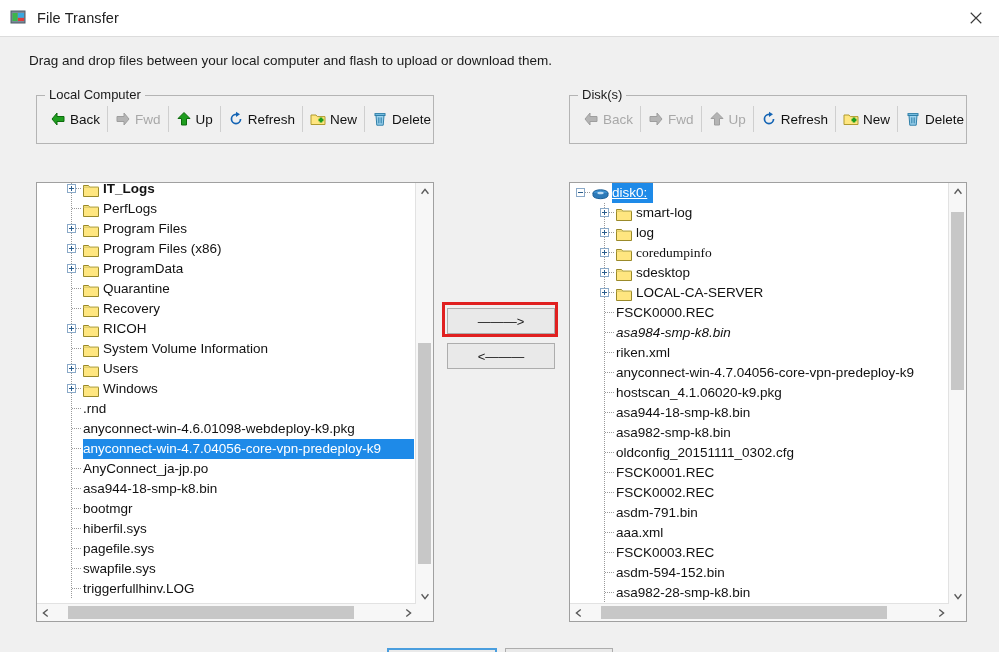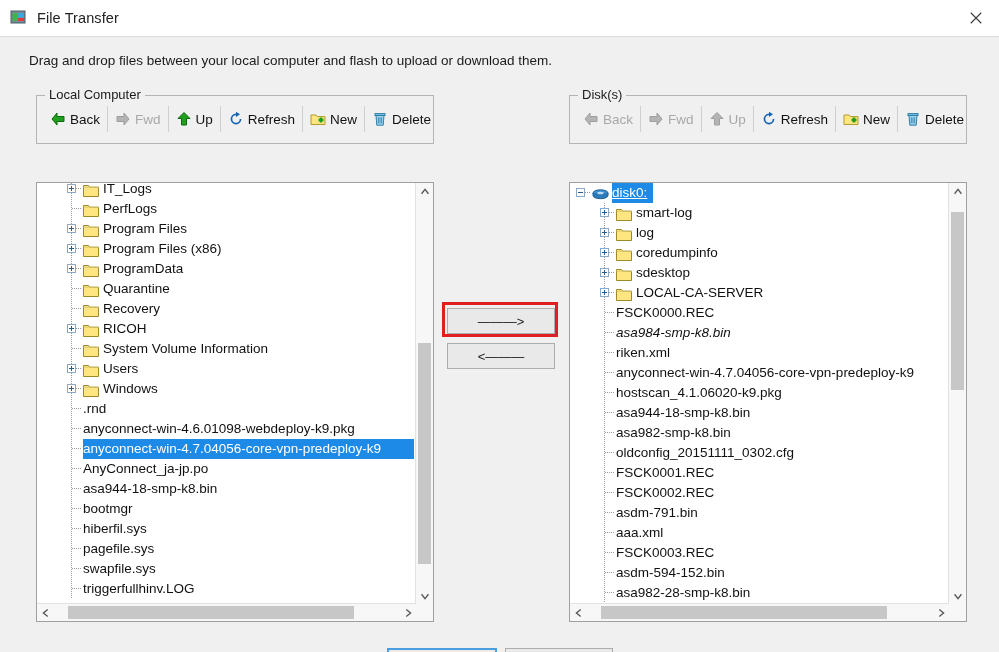--- a/index.html
+++ b/index.html
@@ -298,21 +298,21 @@
               <path d="M6.4 6.4 L6.4 12.4 M8 6.4 L8 12.4 M9.6 6.4 L9.6 12.4" stroke="#2f7fa8" stroke-width=".8"></path>
             </svg>
           </span>
           <span>Delete</span>
         </div>
       </div>
   </div>
 
   <div class="panel" id="local-panel">
     <div class="tree" id="local-tree">
-        <div class="trow" style="margin-top: -4px;"><span class="vline" style="left: 34px; top: 0px; height: 20px;"></span><span class="dashline" style="left: 35px; width: 10px;"></span><span class="expander plus" style="left: 30px;"></span><span class="folder" style="left: 46px;"><svg viewBox="0 0 16 13" width="16" height="13">
+        <div class="trow" style="margin-top: -4px; font-weight: bold;"><span class="vline" style="left: 34px; top: 0px; height: 20px;"></span><span class="dashline" style="left: 35px; width: 10px;"></span><span class="expander plus" style="left: 30px;"></span><span class="folder" style="left: 46px;"><svg viewBox="0 0 16 13" width="16" height="13">
               <path d="M0.5 1.5 L5.5 1.5 L6.8 3.2 L15.5 3.2 L15.5 12.5 L0.5 12.5 Z" fill="#ffe680" stroke="#9a8a2a"></path>
               <path d="M0.5 3.2 L15.5 3.2" stroke="#d8c86a"></path>
             </svg></span><span class="lbl" style="margin-left: 66px;">IT_Logs</span></div>
         <div class="trow"><span class="vline" style="left: 34px; top: 0px; height: 20px;"></span><span class="dashline" style="left: 35px; width: 10px;"></span><span class="folder" style="left: 46px;"><svg viewBox="0 0 16 13" width="16" height="13">
               <path d="M0.5 1.5 L5.5 1.5 L6.8 3.2 L15.5 3.2 L15.5 12.5 L0.5 12.5 Z" fill="#ffe680" stroke="#9a8a2a"></path>
               <path d="M0.5 3.2 L15.5 3.2" stroke="#d8c86a"></path>
             </svg></span><span class="lbl" style="margin-left: 66px;">PerfLogs</span></div>
         <div class="trow"><span class="vline" style="left: 34px; top: 0px; height: 20px;"></span><span class="dashline" style="left: 35px; width: 10px;"></span><span class="expander plus" style="left: 30px;"></span><span class="folder" style="left: 46px;"><svg viewBox="0 0 16 13" width="16" height="13">
               <path d="M0.5 1.5 L5.5 1.5 L6.8 3.2 L15.5 3.2 L15.5 12.5 L0.5 12.5 Z" fill="#ffe680" stroke="#9a8a2a"></path>
               <path d="M0.5 3.2 L15.5 3.2" stroke="#d8c86a"></path>
@@ -400,21 +400,21 @@
               <path d="M0.5 1.5 L5.5 1.5 L6.8 3.2 L15.5 3.2 L15.5 12.5 L0.5 12.5 Z" fill="#ffe680" stroke="#9a8a2a"></path>
               <path d="M0.5 3.2 L15.5 3.2" stroke="#d8c86a"></path>
             </svg></span><span class="lbl" style="margin-left: 66px;">smart-log</span></div>
         <div class="trow"><span class="vline" style="left: 34px; top: 0px; height: 20px;"></span><span class="dashline" style="left: 35px; width: 10px;"></span><span class="expander plus" style="left: 30px;"></span><span class="folder" style="left: 46px;"><svg viewBox="0 0 16 13" width="16" height="13">
               <path d="M0.5 1.5 L5.5 1.5 L6.8 3.2 L15.5 3.2 L15.5 12.5 L0.5 12.5 Z" fill="#ffe680" stroke="#9a8a2a"></path>
               <path d="M0.5 3.2 L15.5 3.2" stroke="#d8c86a"></path>
             </svg></span><span class="lbl" style="margin-left: 66px;">log</span></div>
         <div class="trow"><span class="vline" style="left: 34px; top: 0px; height: 20px;"></span><span class="dashline" style="left: 35px; width: 10px;"></span><span class="expander plus" style="left: 30px;"></span><span class="folder" style="left: 46px;"><svg viewBox="0 0 16 13" width="16" height="13">
               <path d="M0.5 1.5 L5.5 1.5 L6.8 3.2 L15.5 3.2 L15.5 12.5 L0.5 12.5 Z" fill="#ffe680" stroke="#9a8a2a"></path>
               <path d="M0.5 3.2 L15.5 3.2" stroke="#d8c86a"></path>
-            </svg></span><span class="lbl" style="margin-left: 66px;">coredumpinfo</span></div>
+            </svg></span><span class="lbl" style="margin-left: 66px; font-family: Liberation Serif, serif;">coredumpinfo</span></div>
         <div class="trow"><span class="vline" style="left: 34px; top: 0px; height: 20px;"></span><span class="dashline" style="left: 35px; width: 10px;"></span><span class="expander plus" style="left: 30px;"></span><span class="folder" style="left: 46px;"><svg viewBox="0 0 16 13" width="16" height="13">
               <path d="M0.5 1.5 L5.5 1.5 L6.8 3.2 L15.5 3.2 L15.5 12.5 L0.5 12.5 Z" fill="#ffe680" stroke="#9a8a2a"></path>
               <path d="M0.5 3.2 L15.5 3.2" stroke="#d8c86a"></path>
             </svg></span><span class="lbl" style="margin-left: 66px;">sdesktop</span></div>
         <div class="trow"><span class="vline" style="left: 34px; top: 0px; height: 20px;"></span><span class="dashline" style="left: 35px; width: 10px;"></span><span class="expander plus" style="left: 30px;"></span><span class="folder" style="left: 46px;"><svg viewBox="0 0 16 13" width="16" height="13">
               <path d="M0.5 1.5 L5.5 1.5 L6.8 3.2 L15.5 3.2 L15.5 12.5 L0.5 12.5 Z" fill="#ffe680" stroke="#9a8a2a"></path>
               <path d="M0.5 3.2 L15.5 3.2" stroke="#d8c86a"></path>
             </svg></span><span class="lbl" style="margin-left: 66px;">LOCAL-CA-SERVER</span></div>
         <div class="trow"><span class="vline" style="left: 34px; top: 0px; height: 20px;"></span><span class="dashline" style="left: 35px; width: 10px;"></span><span class="lbl" style="margin-left: 46px;">FSCK0000.REC</span></div>
         <div class="trow"><span class="vline" style="left: 34px; top: 0px; height: 20px;"></span><span class="dashline" style="left: 35px; width: 10px;"></span><span class="lbl" style="margin-left: 46px; font-style: italic;">asa984-smp-k8.bin</span></div>

